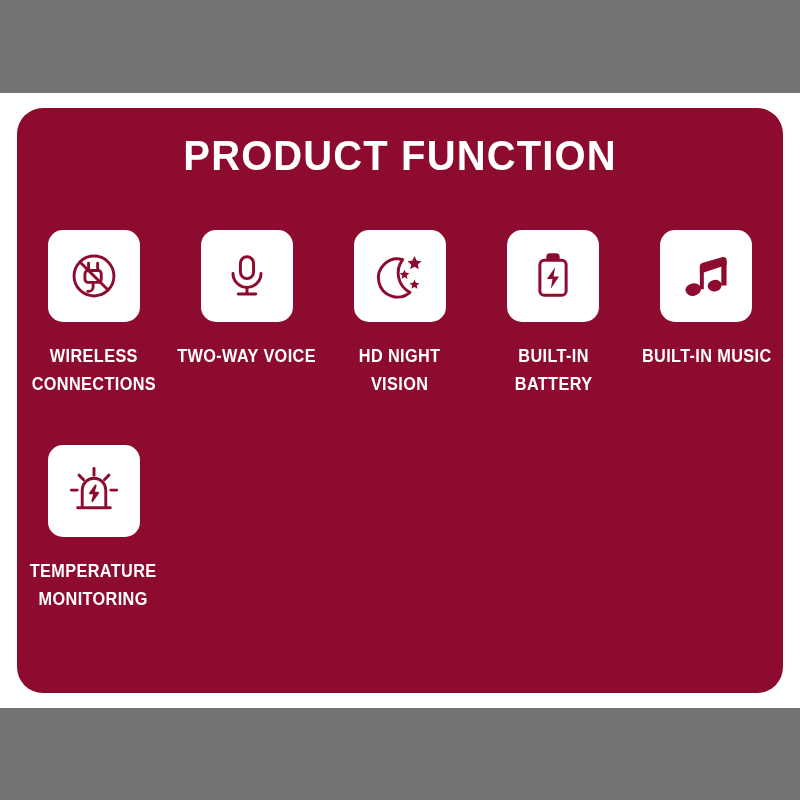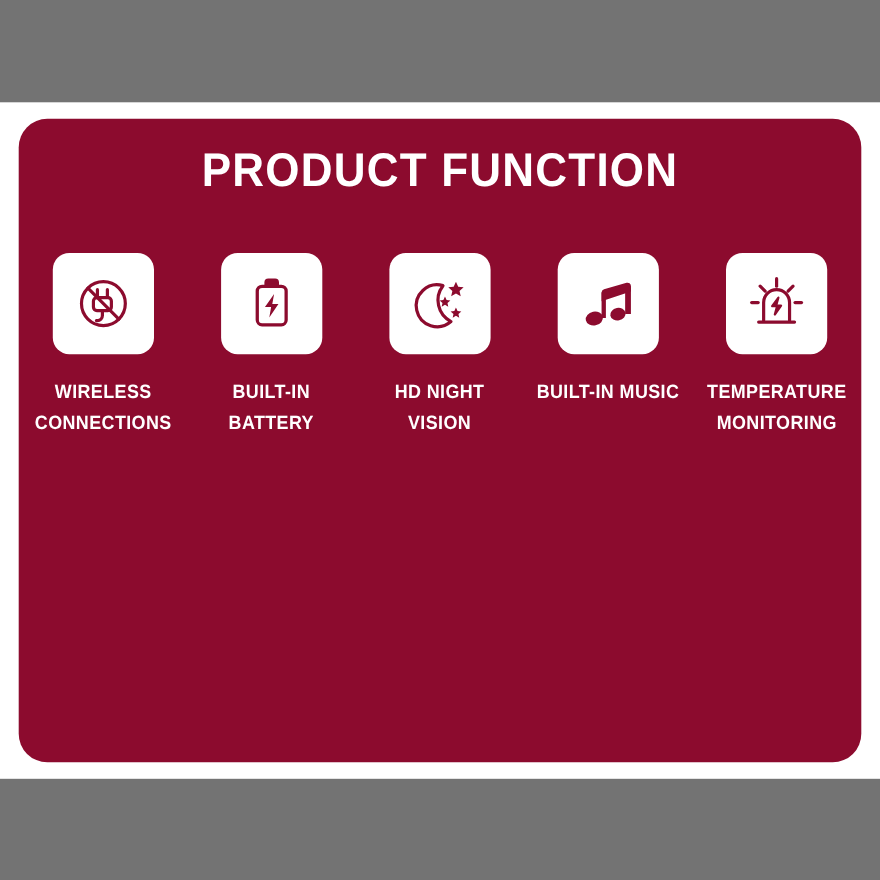--- a/index.html
+++ b/index.html
@@ -123,45 +123,58 @@
             <rect x="22" y="26" width="18" height="13" rx="3.5"></rect>
             <path d="M31 39 v5 a5 5 0 0 1 -5 5 h-1"></path>
           </svg>
         </div>
         <div class="f-label">
           <span>WIRELESS</span><br>
           <span>CONNECTIONS</span>
         </div>
       </div>
 
-
-      <div class="feature">
-        <div class="tile">
-          <svg width="56" height="56" viewBox="0 0 64 64" fill="none">
-            <rect x="17" y="14" width="30" height="40" rx="5" stroke="#8c0b2e" stroke-width="3.4"></rect>
-            <path d="M26 13 v-3 a2.5 2.5 0 0 1 2.5 -2.5 h7 a2.5 2.5 0 0 1 2.5 2.5 v3 Z" fill="#8c0b2e" stroke="#8c0b2e" stroke-width="3.2" stroke-linejoin="round"></path>
-            <path d="M34.5 22 L25 35.5 h6.4 L29.5 46.5 L39 32.5 h-6.4 Z" fill="#8c0b2e"></path>
-          </svg>
-        </div>
-        <div class="f-label">
-          <span>BUILT-IN BATTERY</span>
+      <div class="feature">
+        <div class="tile">
+          <svg width="56" height="56" viewBox="0 0 64 64" fill="none" stroke="#8c0b2e" stroke-width="3.4" stroke-linecap="round" stroke-linejoin="round">
+            <rect x="24.5" y="10" width="15" height="25" rx="7.5"></rect>
+            <path d="M16 29 a16 16 0 0 0 32 0"></path>
+            <line x1="32" y1="45" x2="32" y2="52"></line>
+            <line x1="22" y1="52.5" x2="42" y2="52.5"></line>
+          </svg>
+        </div>
+        <div class="f-label">
+          <span>TWO-WAY VOICE</span>
         </div>
       </div>
 
       <div class="feature">
         <div class="tile">
           <svg width="58" height="58" viewBox="0 0 64 64" fill="none">
             <path d="M35 14 a21 21 0 1 0 8 36 A24 24 0 0 1 35 14 Z" stroke="#8c0b2e" stroke-width="3.2" stroke-linecap="round" stroke-linejoin="round"></path>
             <path d="M48 10 l2.3 5.0 5.4 0.6 -4.1 3.7 1.2 5.3 -4.8 -2.8 -4.8 2.8 1.2 -5.3 -4.1 -3.7 5.4 -0.6 Z" fill="#8c0b2e"></path>
             <path d="M37 25 l1.6 3.5 3.8 0.4 -2.9 2.6 0.8 3.7 -3.3 -2 -3.3 2 0.8 -3.7 -2.9 -2.6 3.8 -0.4 Z" fill="#8c0b2e"></path>
             <path d="M48 36 l1.6 3.5 3.8 0.4 -2.9 2.6 0.8 3.7 -3.3 -2 -3.3 2 0.8 -3.7 -2.9 -2.6 3.8 -0.4 Z" fill="#8c0b2e"></path>
           </svg>
         </div>
         <div class="f-label">
           <span>HD NIGHT VISION</span>
+        </div>
+      </div>
+
+      <div class="feature">
+        <div class="tile">
+          <svg width="56" height="56" viewBox="0 0 64 64" fill="none">
+            <rect x="17" y="14" width="30" height="40" rx="5" stroke="#8c0b2e" stroke-width="3.4"></rect>
+            <path d="M26 13 v-3 a2.5 2.5 0 0 1 2.5 -2.5 h7 a2.5 2.5 0 0 1 2.5 2.5 v3 Z" fill="#8c0b2e" stroke="#8c0b2e" stroke-width="3.2" stroke-linejoin="round"></path>
+            <path d="M34.5 22 L25 35.5 h6.4 L29.5 46.5 L39 32.5 h-6.4 Z" fill="#8c0b2e"></path>
+          </svg>
+        </div>
+        <div class="f-label">
+          <span>BUILT-IN BATTERY</span>
         </div>
       </div>
 
       <div class="feature">
         <div class="tile">
           <svg width="56" height="56" viewBox="0 0 64 64">
             <path d="M25 20.5 L51 12 a3.5 3.5 0 0 1 4.5 3.4 v4 L25 29.5 Z" fill="#8c0b2e"></path>
             <path d="M25 20.5 a3.5 3.5 0 0 1 2.6 -3.4 L51 10.4 a3.5 3.5 0 0 1 4.5 3.4 v29 h-6 V19 L29.5 25.5 V47 h-4.5 Z" fill="#8c0b2e"></path>
             <ellipse cx="17.5" cy="47.5" rx="9" ry="7.2" fill="#8c0b2e" transform="rotate(-11 17.5 47.5)"></ellipse>
             <ellipse cx="42" cy="43" rx="8" ry="6.5" fill="#8c0b2e" transform="rotate(-11 42 43)"></ellipse>

